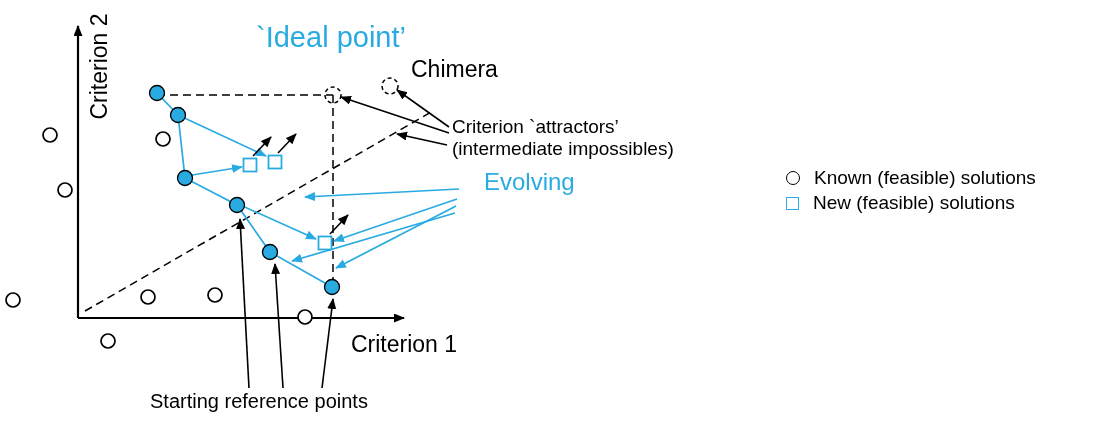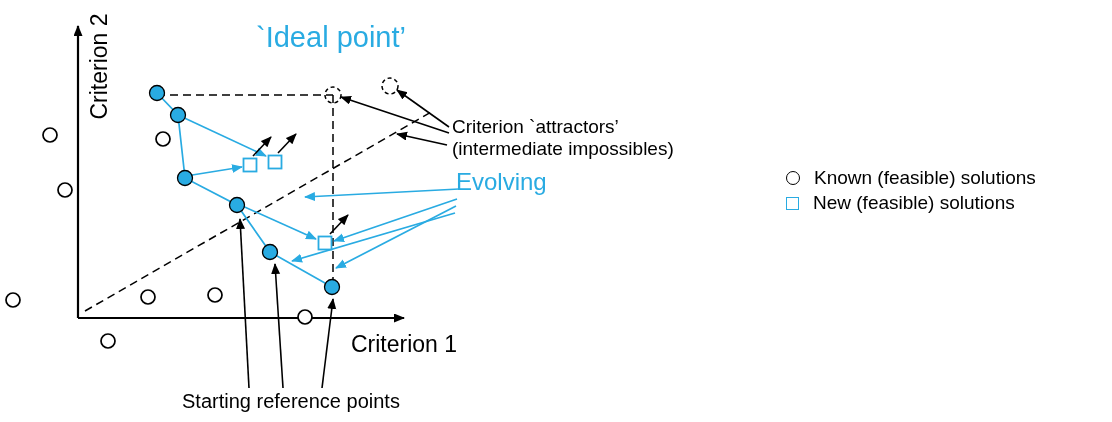--- a/index.html
+++ b/index.html
@@ -6,22 +6,22 @@
   body { font-family: "Liberation Sans", sans-serif; color: #000; }
   .figure { position: relative; width: 1112px; height: 422px; background: #fff; overflow: hidden; }
   .canvas { position: absolute; left: 0; top: 0; }
   .lbl { position: absolute; white-space: nowrap; }
   .accent { color: var(--accent, #29abe2); }
   .ylab { left: 44px; top: 53px; width: 110px; font-size: 23px; text-align: center; transform: rotate(-90deg); }
   .xlab { left: 342px; top: 331px; width: 124px; font-size: 23px; text-align: center; }
   .ideal { left: 246px; top: 21px; width: 170px; font-size: 29px; text-align: center; }
   .chimera { left: 411px; top: 56px; font-size: 23px; }
   .attractors { left: 452px; top: 116px; font-size: 19px; line-height: 22px; }
-  .evolving { left: 456px; top: 167px; font-size: 24px; line-height: 29px; }
-  .startref { left: 150px; top: 390px; font-size: 20px; margin-left: 32px; }
+  .evolving { left: 484px; top: 167px; font-size: 24px; line-height: 29px; }
+  .startref { left: 150px; top: 390px; font-size: 20px; }
   .legend { position: absolute; left: 786px; top: 168px; display: flex; flex-direction: column; gap: 5px; }
   .legend-row { display: flex; align-items: center; gap: 14px; height: 20px; }
   .legend-label { font-size: 19px; }
   .mk { display: inline-block; flex: 0 0 auto; }
   .mk-open-circle { width: 12px; height: 12px; border: 1.7px solid #000; border-radius: 50%; background: #fff; }
   .mk-filled-circle { width: 13px; height: 13px; border: 1.3px solid #000; border-radius: 50%; background: var(--accent, #29abe2); }
   .mk-open-square { width: 11px; height: 11px; border: 1.8px solid var(--accent, #29abe2); background: #fff; }
 </style>
 </head>
 <body>
@@ -75,20 +75,21 @@
       <rect x="243.5" y="158.5" width="13" height="13" fill="#fff" stroke="#29abe2" stroke-width="1.8"></rect>
       <rect x="268.5" y="155.5" width="13" height="13" fill="#fff" stroke="#29abe2" stroke-width="1.8"></rect>
       <rect x="318.5" y="236.5" width="13" height="13" fill="#fff" stroke="#29abe2" stroke-width="1.8"></rect>
       <circle cx="333" cy="95" r="8" fill="none" stroke="#000000" stroke-width="1.5" stroke-dasharray="4 3"></circle>
       <circle cx="390" cy="86" r="8" fill="none" stroke="#000000" stroke-width="1.5" stroke-dasharray="4 3"></circle>
     </svg>
 
   <div class="lbl ylab">Criterion 2</div>
   <div class="lbl xlab">Criterion 1</div>
   <div class="lbl ideal accent">`Ideal point’</div>
+  <div class="lbl chimera">Chimera</div>
 
   <div class="lbl attractors">
     <div>Criterion `attractors’</div>
     <div>(intermediate impossibles)</div>
   </div>
 
   <div class="lbl evolving accent">
     <div>Evolving</div>
   </div>
 

